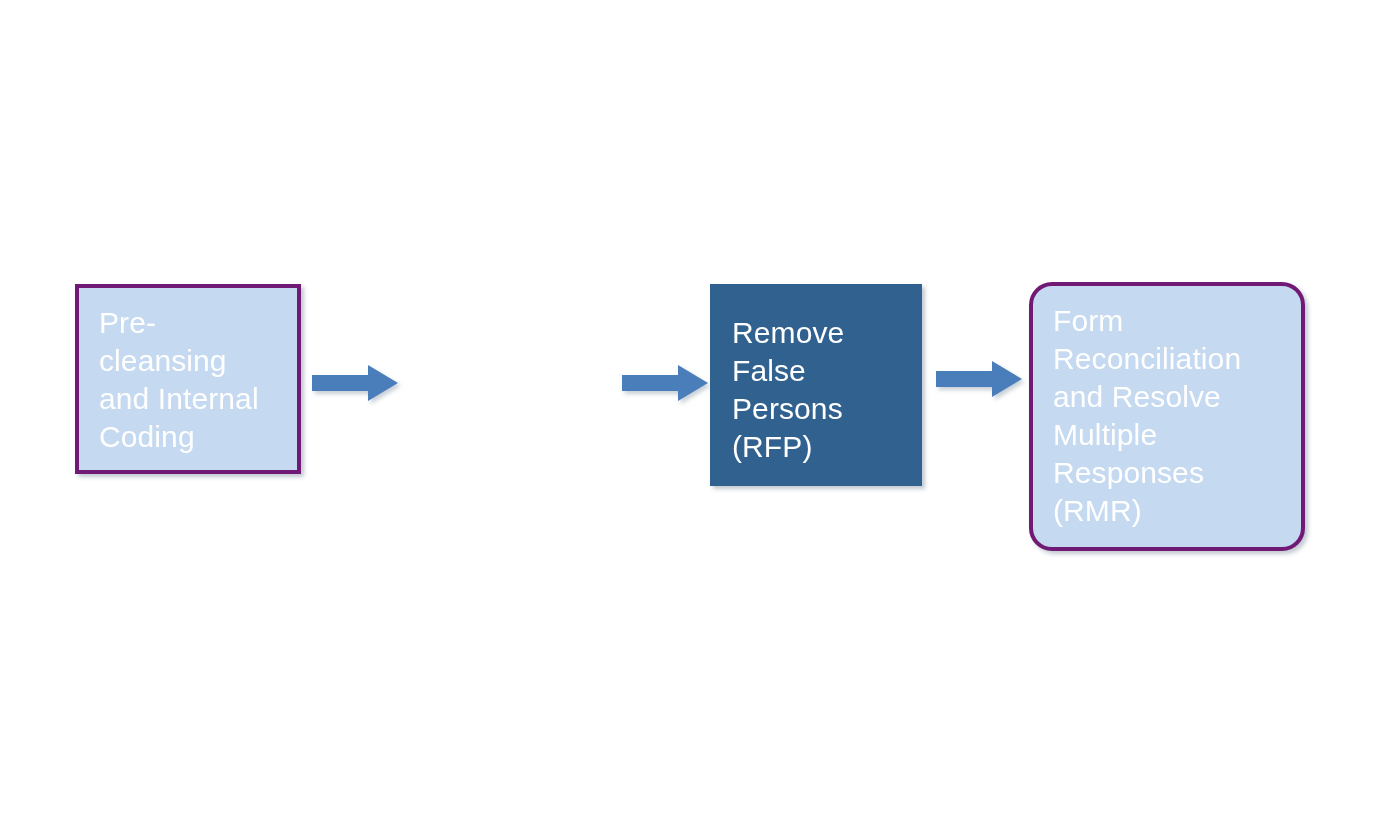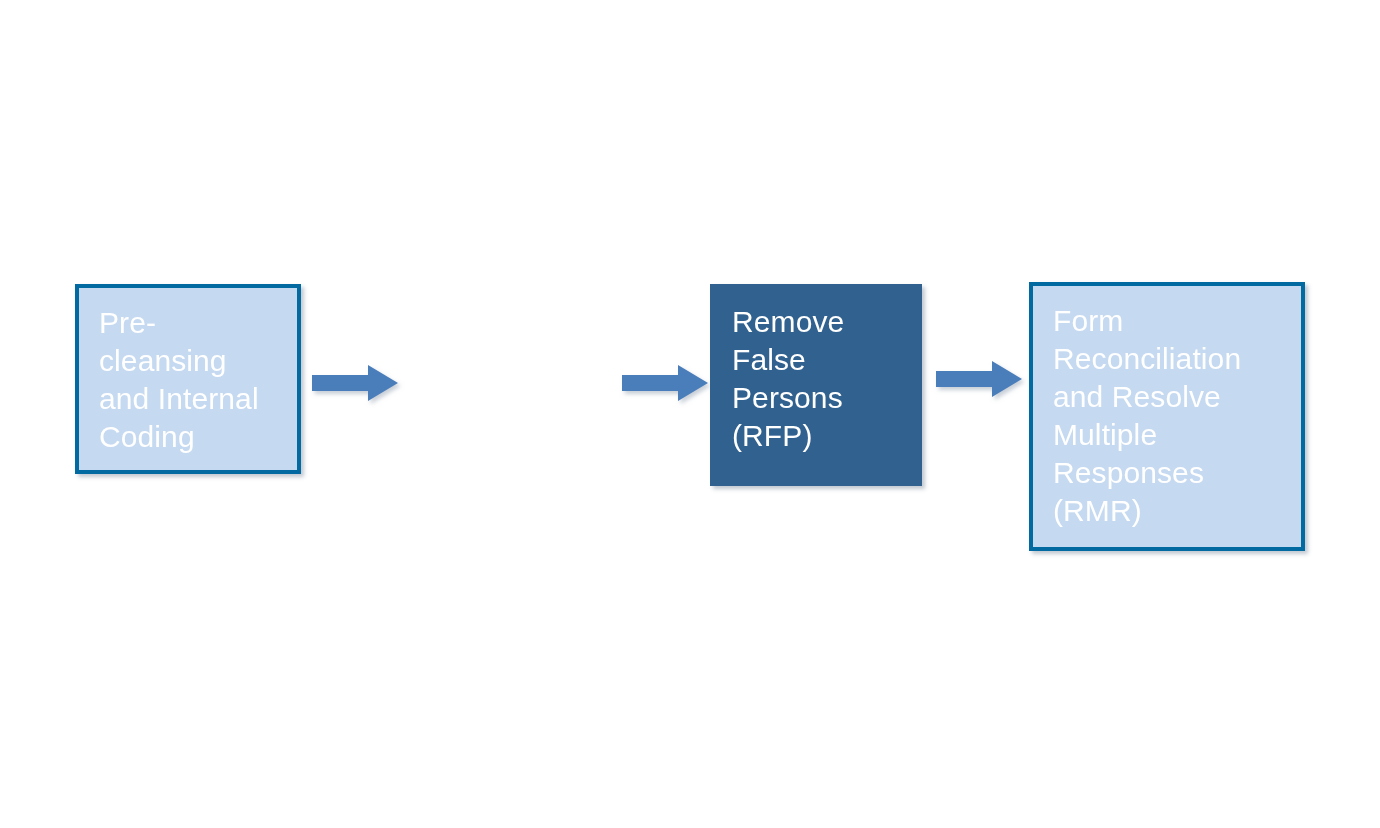--- a/index.html
+++ b/index.html
@@ -28,21 +28,21 @@
 
   
   .node {
     position: absolute;
     box-sizing: border-box;
     display: block;
   }
 
   .node.light {
     background: #c5d9f1;
-    border: 4px solid #0369a1;
+    border: 4px solid #701a75;
     box-shadow: 3px 3px 4px rgba(120, 135, 155, 0.45);
   }
 
   .node.dark {
     background: #31618f;
     border: none;
     box-shadow: 3px 3px 4px rgba(120, 135, 155, 0.45);
   }
 
   .node-label {
@@ -54,21 +54,21 @@
     letter-spacing: 0.1px;
     white-space: pre-line;
     text-align: left;
   }
 
   .node.light .node-label {
     padding: 16px 10px 0 20px;
   }
 
   .node.dark .node-label {
-    padding: 19px 10px 0 22px;
+    padding: 30px 10px 0 22px;
   }
 
   
   .arrow {
     position: absolute;
     width: 86px;
     height: 42px;
   }
   .arrow svg {
     display: block;
@@ -123,21 +123,21 @@
     <svg viewBox="0 0 86 42" xmlns="http://www.w3.org/2000/svg">
       <defs>
         <filter id="ashadow3" x="-30%" y="-30%" width="180%" height="200%">
           <feDropShadow dx="2.5" dy="3" stdDeviation="2" flood-color="#9aa7b5" flood-opacity="0.55"></feDropShadow>
         </filter>
       </defs>
       <path d="M0,13 L56,13 L56,3 L86,21 L56,39 L56,29 L0,29 Z" fill="#4A7EBB" filter="url(#ashadow3)"></path>
     </svg>
   </div>
 
-  <div class="node light" style="left:1029px; top:282px; width:276px; height:269px;">
+  <div class="node light" style="left:1029px; top:282px; width:276px; height:269px;border-radius:23px;">
     <span class="node-label">Form
 Reconciliation
 and Resolve
 Multiple
 Responses
 (RMR)</span>
   </div>
 
 </div>
 

